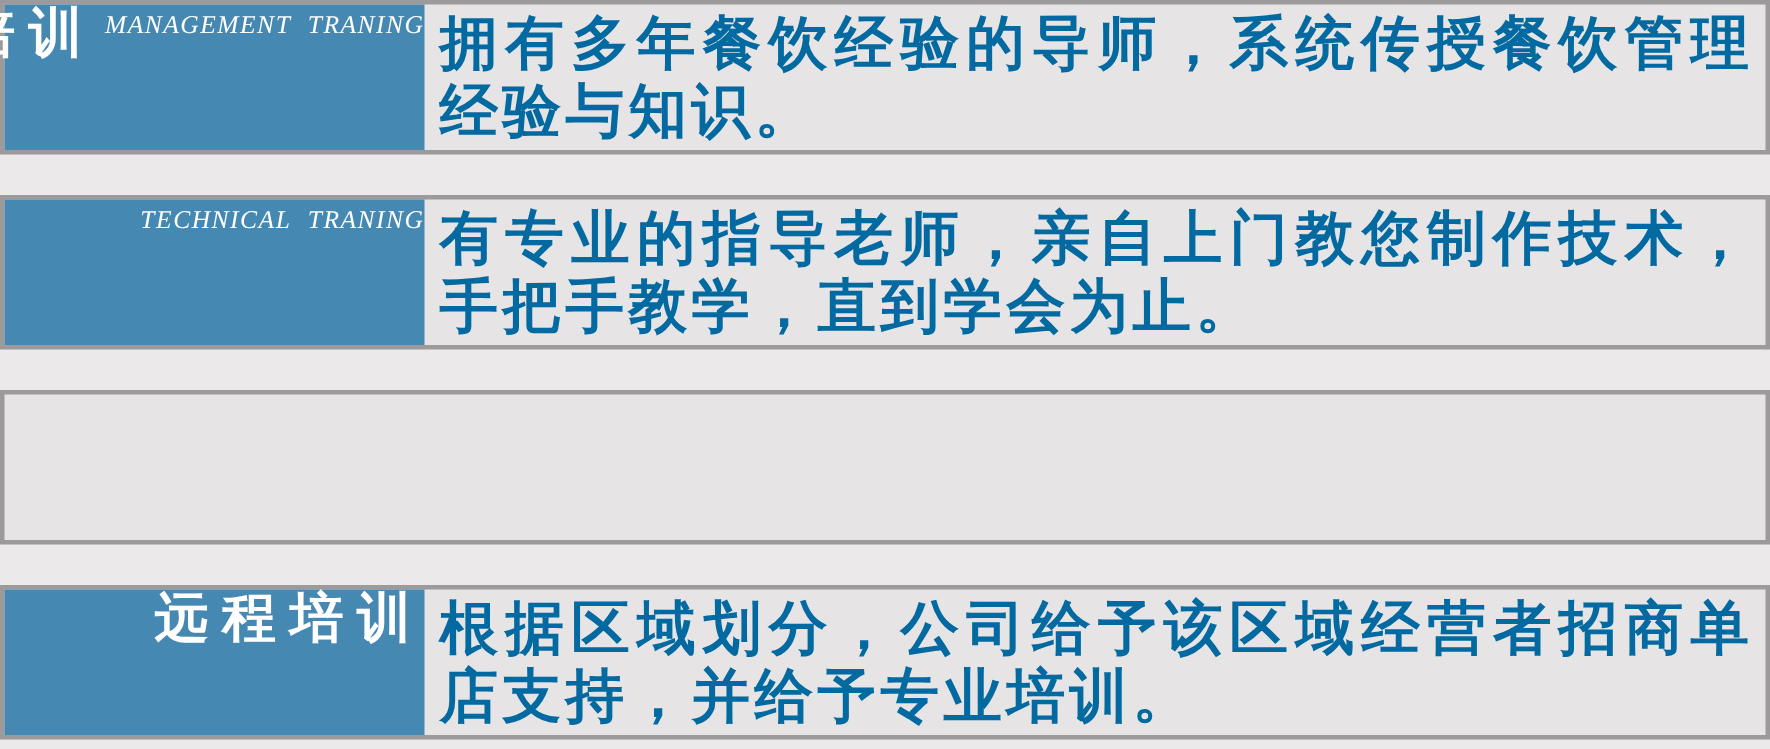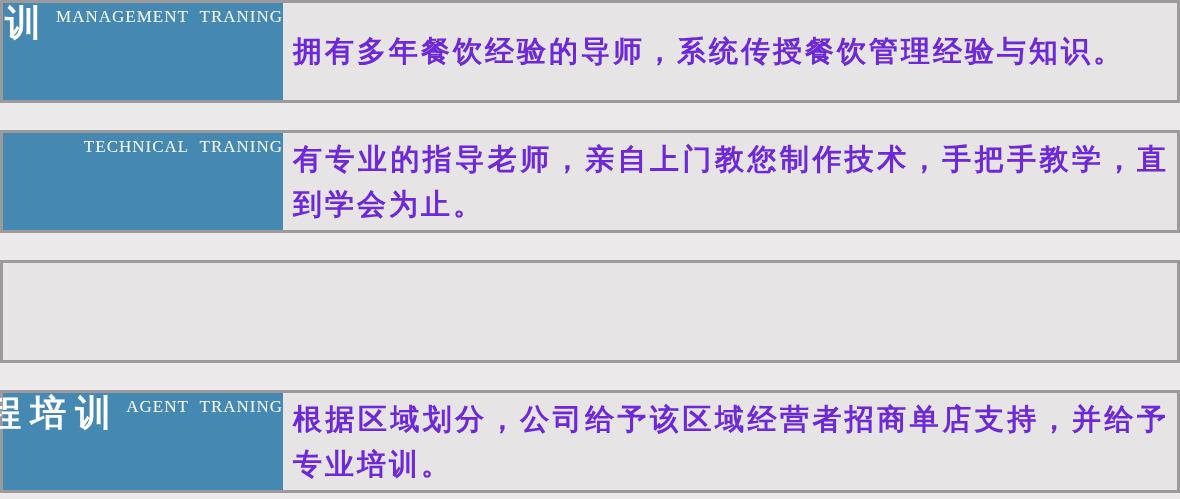--- a/index.html
+++ b/index.html
@@ -43,29 +43,30 @@
     white-space: nowrap;
   }
   .panel-subtitle {
     font-family: "Liberation Serif", "DejaVu Serif", serif;
     font-size: 17px;
     letter-spacing: 1px;
     word-spacing: 6px;
     margin-top: 4px;
     padding-left: 6px;
     white-space: nowrap;
+    font-style: italic;
   }
   .row-desc {
     flex: 1 1 auto;
     display: flex;
     flex-direction: column;
     justify-content: center;
     padding: 0 8px 0 10px;
-    color: #6d28d9;
-    font-size: 29px;
+    color: #0369a1;
+    font-size: 39px;
     font-weight: bold;
     line-height: 45px;
     letter-spacing: 3px;
     text-align: justify;
   }
 </style>
 </head>
 <body>
 
 <div class="training-list">
@@ -84,18 +85,17 @@
     </div>
     <div class="row-desc">有专业的指导老师，亲自上门教您制作技术，手把手教学，直到学会为止。</div>
   </div>
 
   <div class="training-row">
   </div>
 
   <div class="training-row">
     <div class="row-panel">
       <div class="panel-title">远程培训</div>
-      <div class="panel-subtitle">AGENT TRANING</div>
     </div>
     <div class="row-desc">根据区域划分，公司给予该区域经营者招商单店支持，并给予专业培训。</div>
   </div>
 
 </div>
 
 </body></html>

